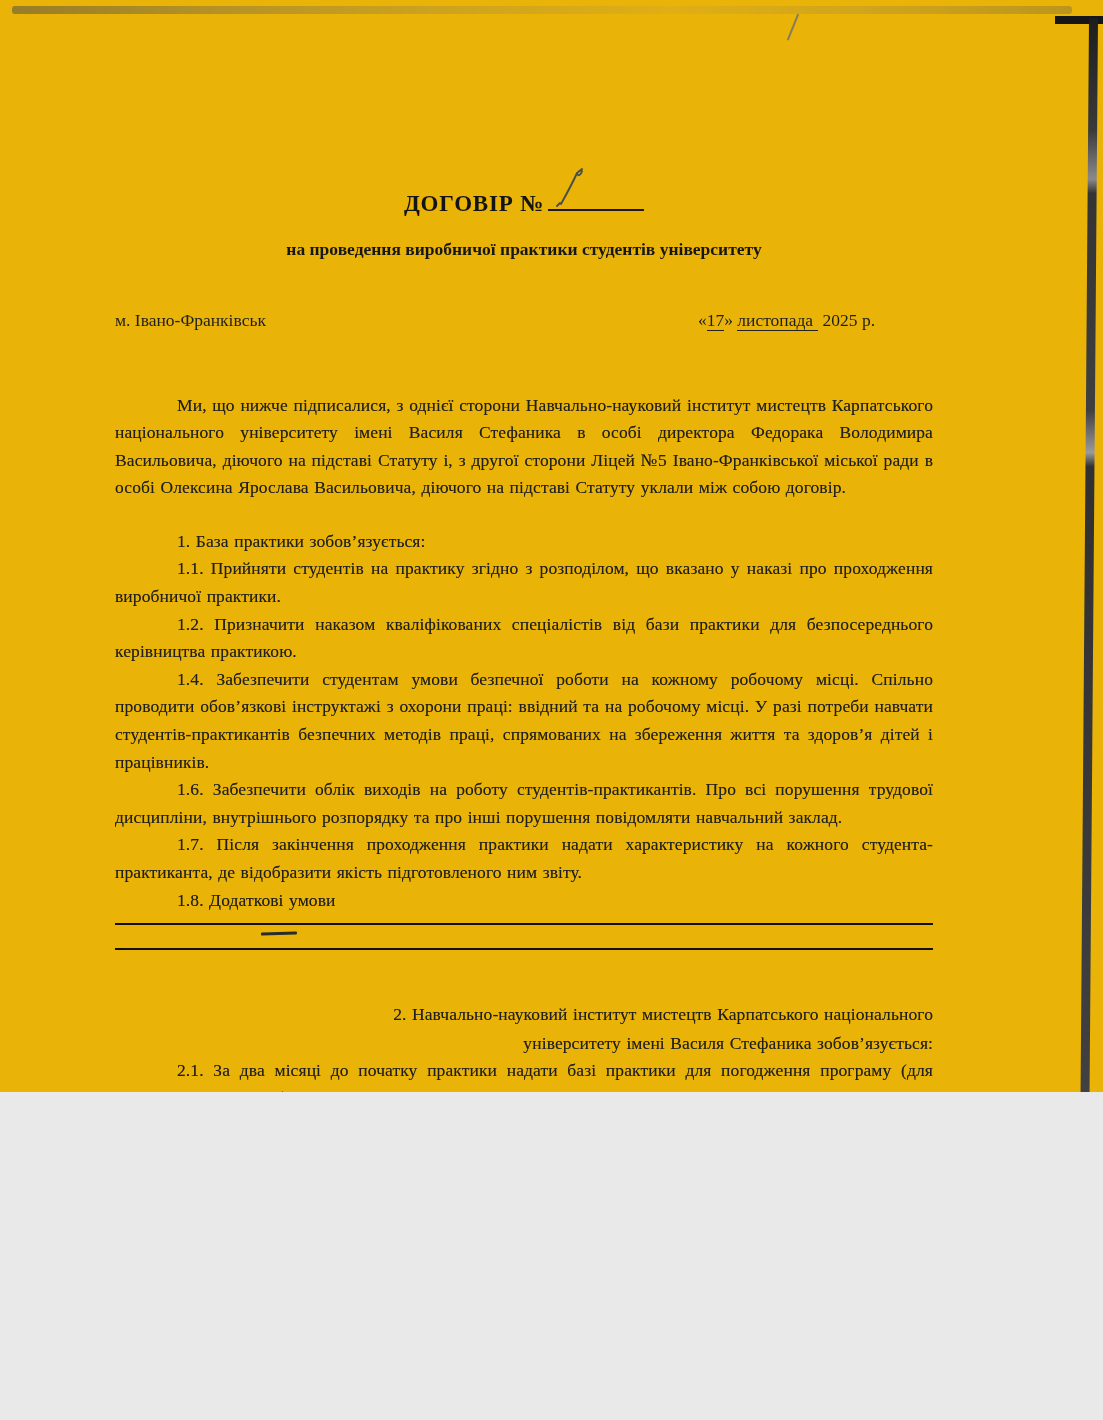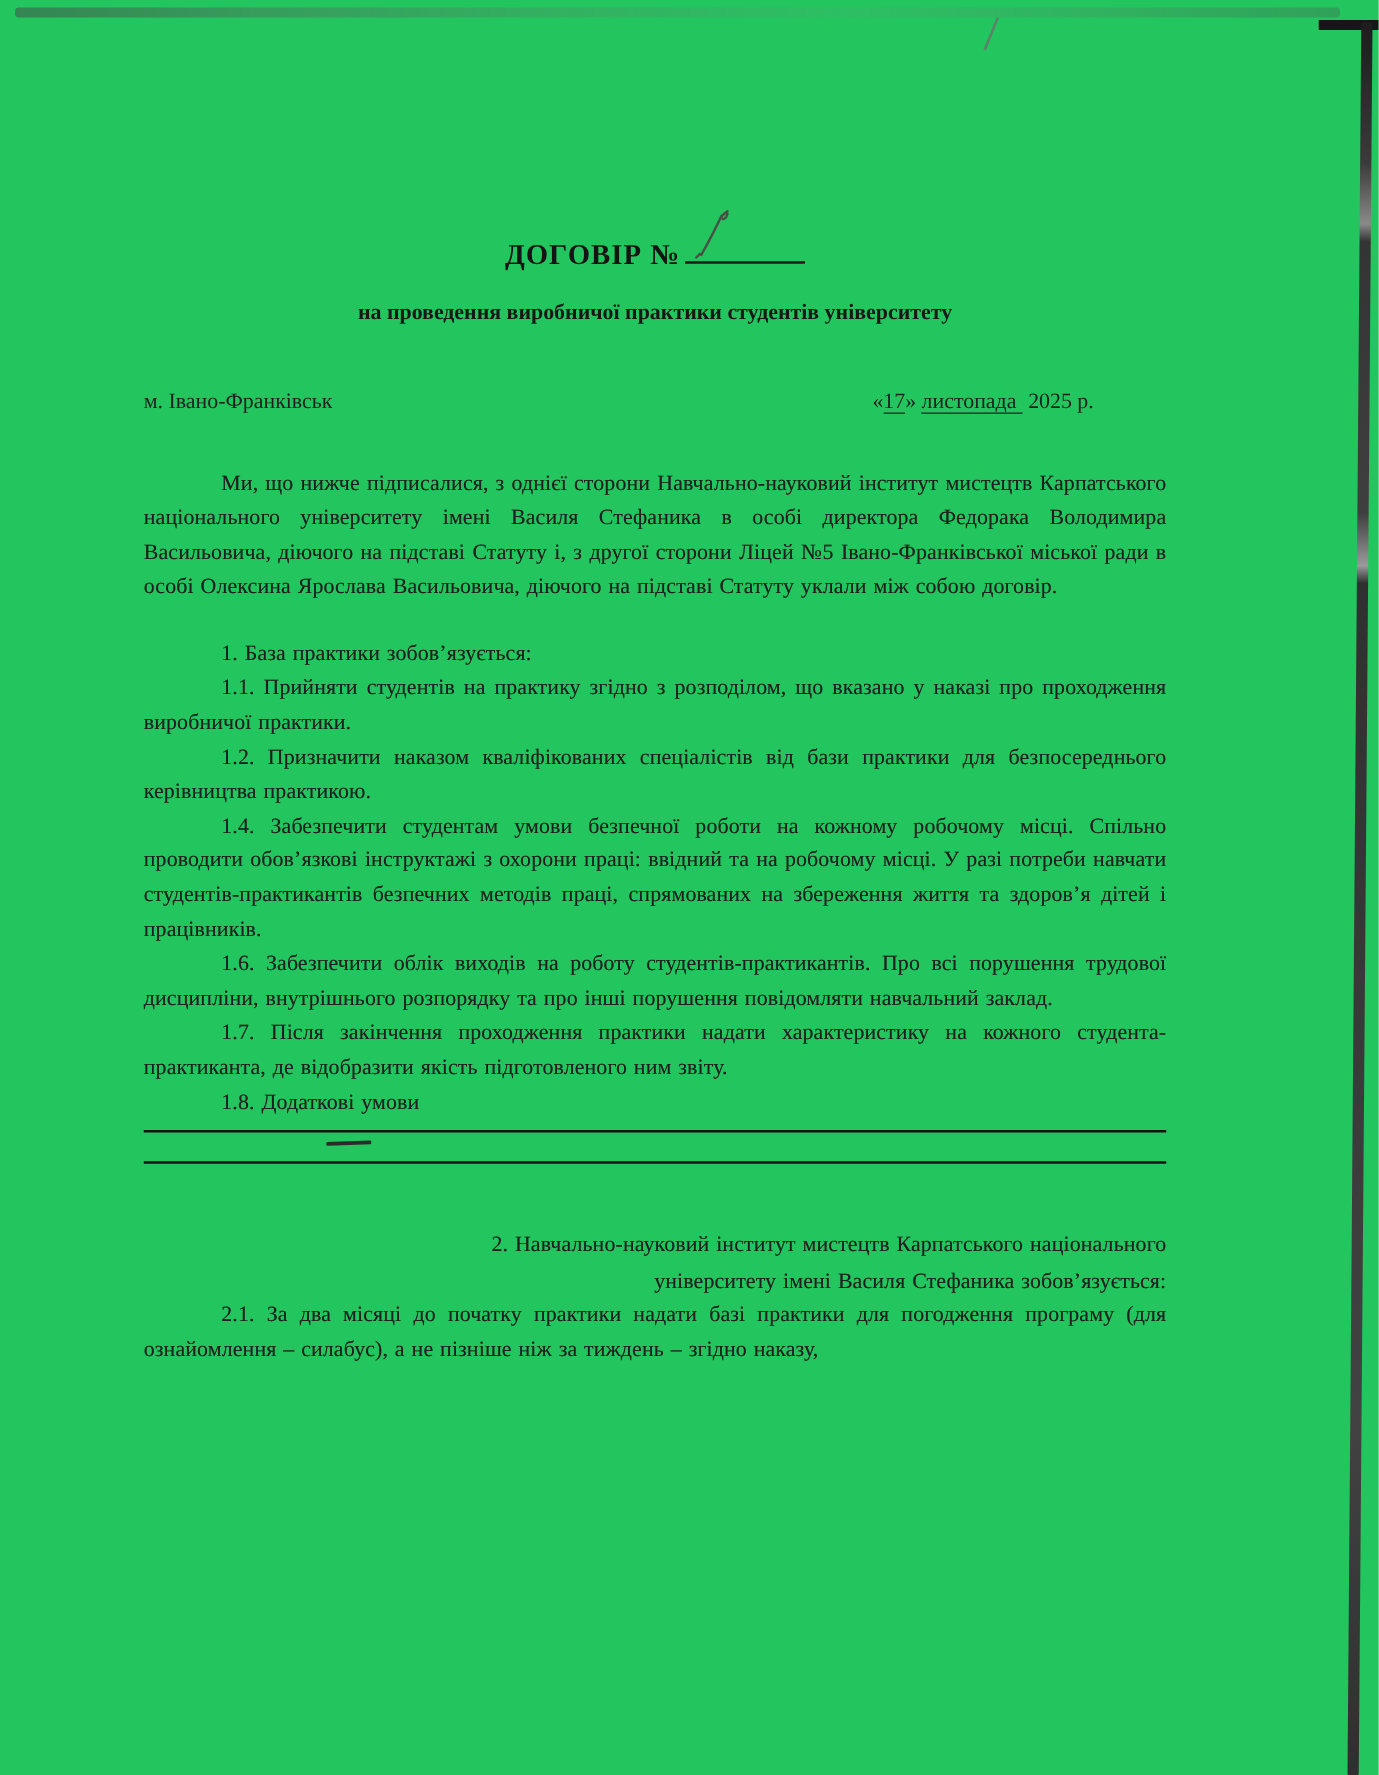--- a/index.html
+++ b/index.html
@@ -1,21 +1,21 @@
 <!DOCTYPE html>
 <html lang="uk"><head>
 <meta charset="utf-8">
 <style>
   html, body { margin: 0; padding: 0; background: #e9e9e9; }
   .page {
     position: relative;
     width: 1103px;
-    height: 1420px;
+    height: 1092px;
     margin: 0 auto;
-    background: #22c55e;
+    background: #eab308;
     overflow: hidden;
     font-family: "Liberation Serif", "DejaVu Serif", serif;
     color: #1f1f1f;
   }
   .content {
     position: absolute;
     left: 115px;
     top: 0;
     width: 818px;
   }
@@ -85,21 +85,21 @@
     margin: 0;
     font-size: 17.5px;
     line-height: 27.6px;
     text-align: justify;
     text-indent: 62px;
     letter-spacing: 0.1px;
     word-spacing: 1px;
     color: #202020;
     text-shadow: 0 0 0.4px rgba(20,20,20,.45);
   }
-  .intro { margin-top: 42px; }
+  .intro { margin-top: 61px; }
   .s1head { margin-top: 26px; }
   .blank-lines { position: relative; margin-top: 9px; height: 40px; }
   .rule  { border-top: 2.2px solid #121212; }
   .rule2 { margin-top: 23px; }
   .pen-dash {
     position: absolute; left: 146px; top: 9px; width: 36px; height: 2.5px;
     background: #2b2b2b; transform: rotate(-2deg); border-radius: 1px;
   }
   .s2head { margin-top: 37px; text-align: right; line-height: 28.5px; }
 </style>

